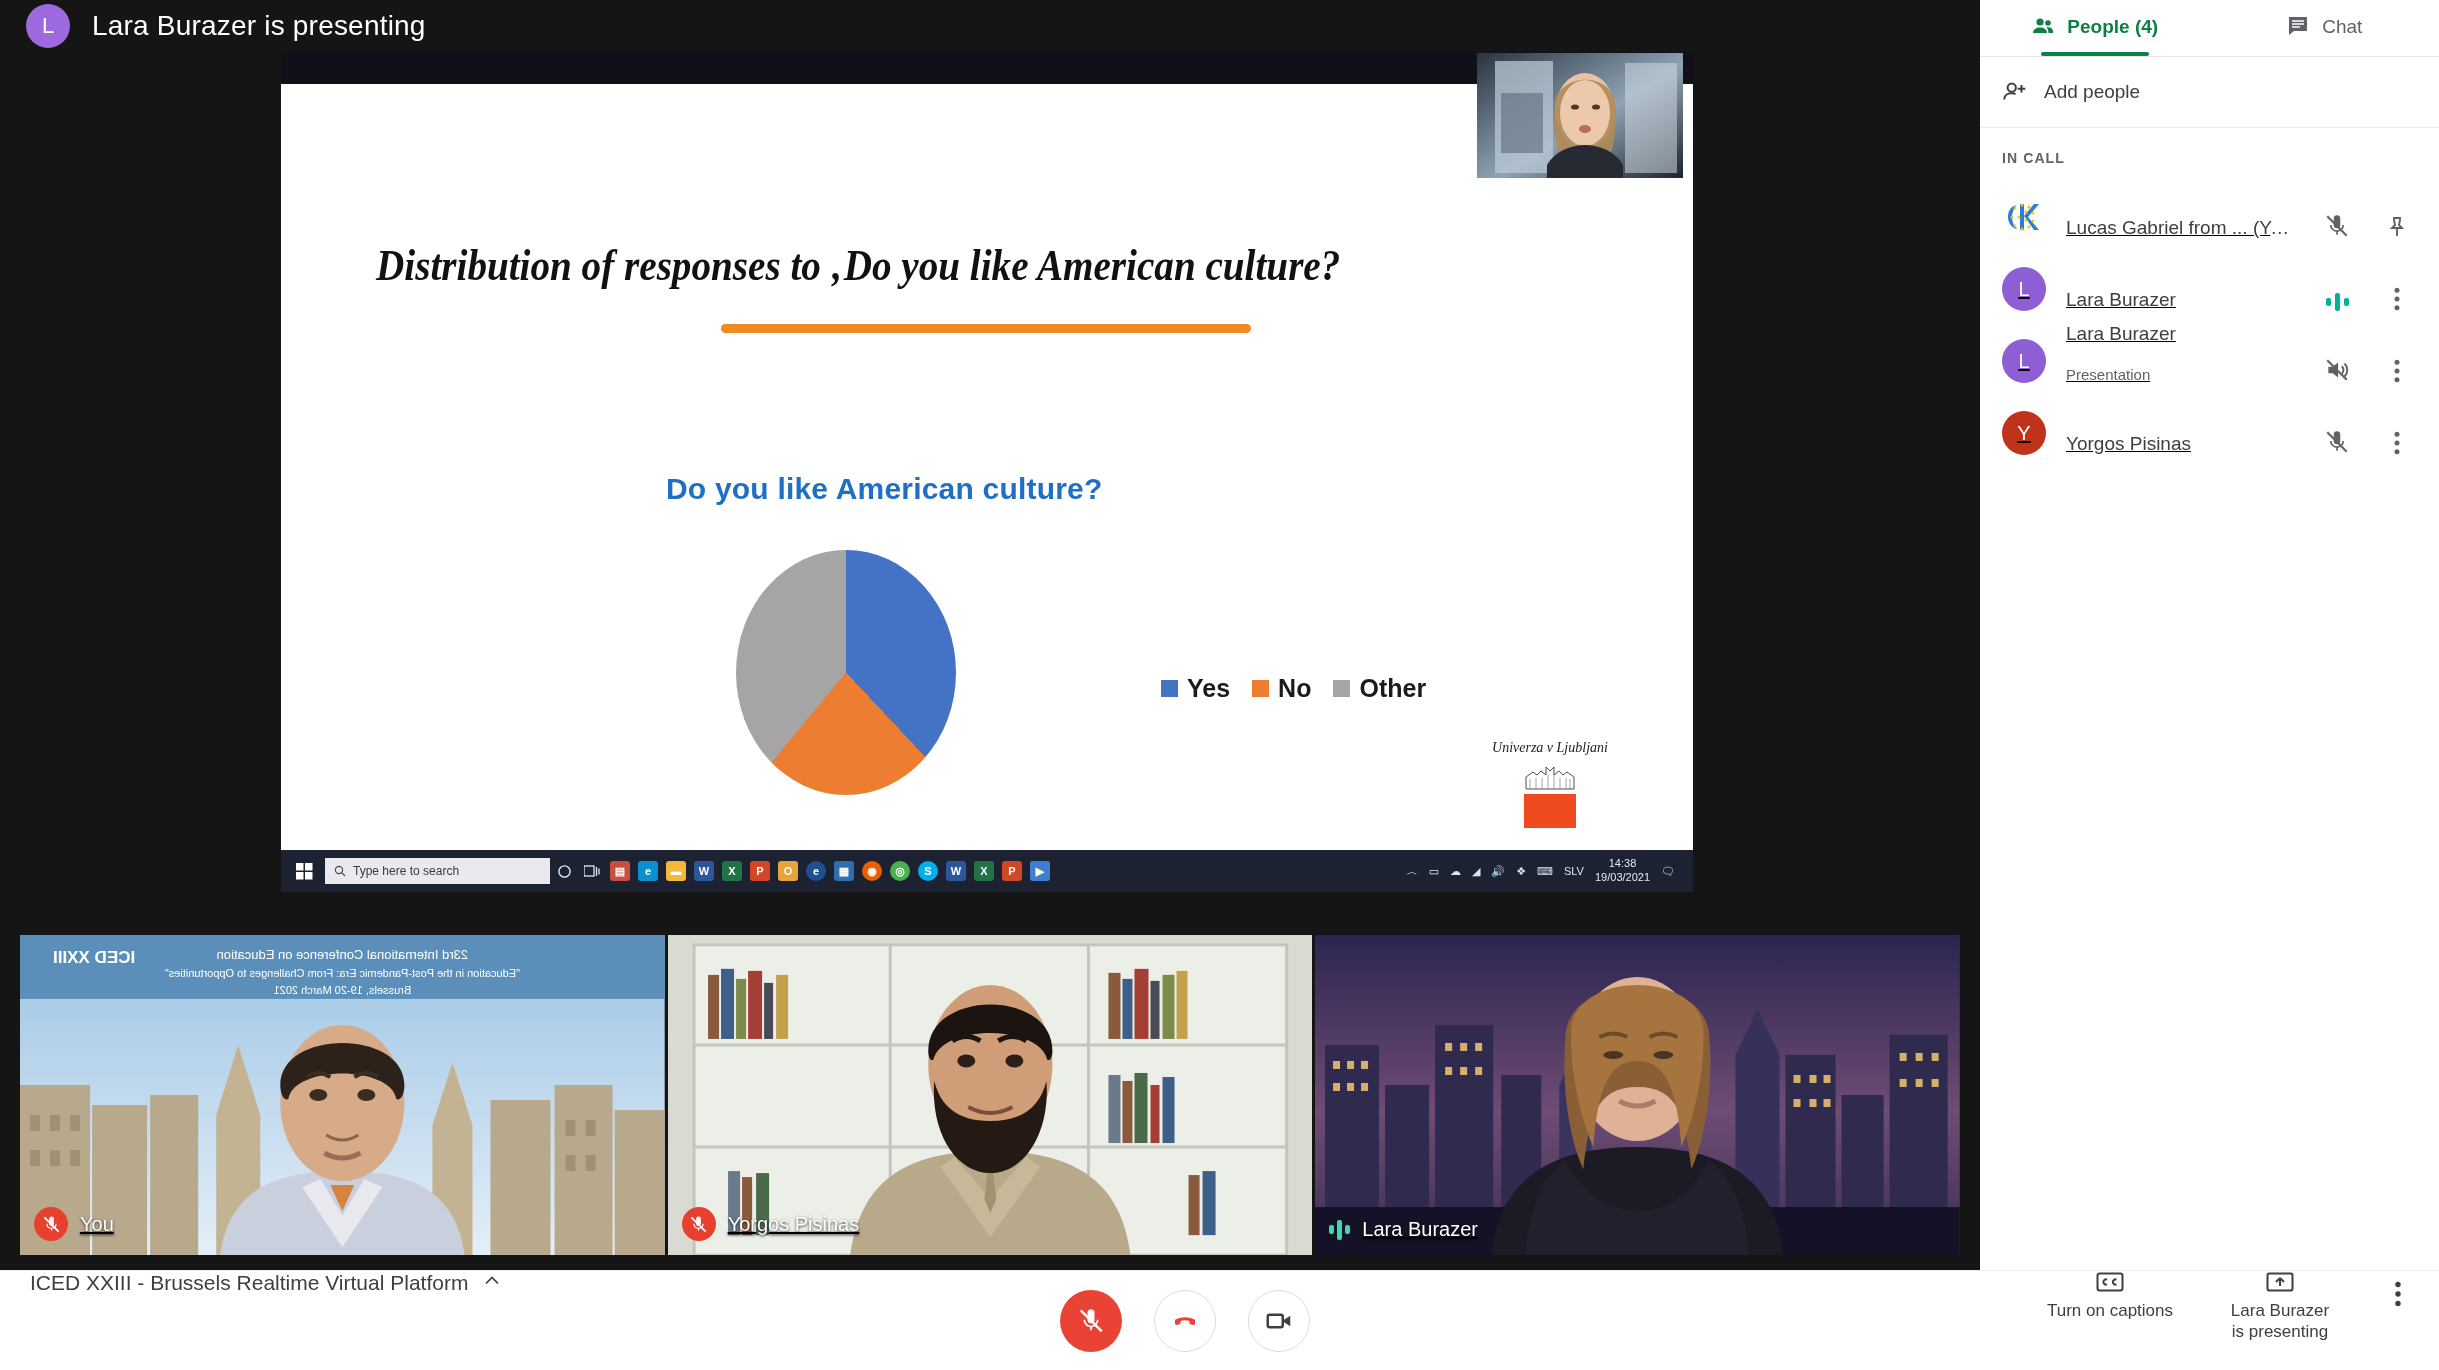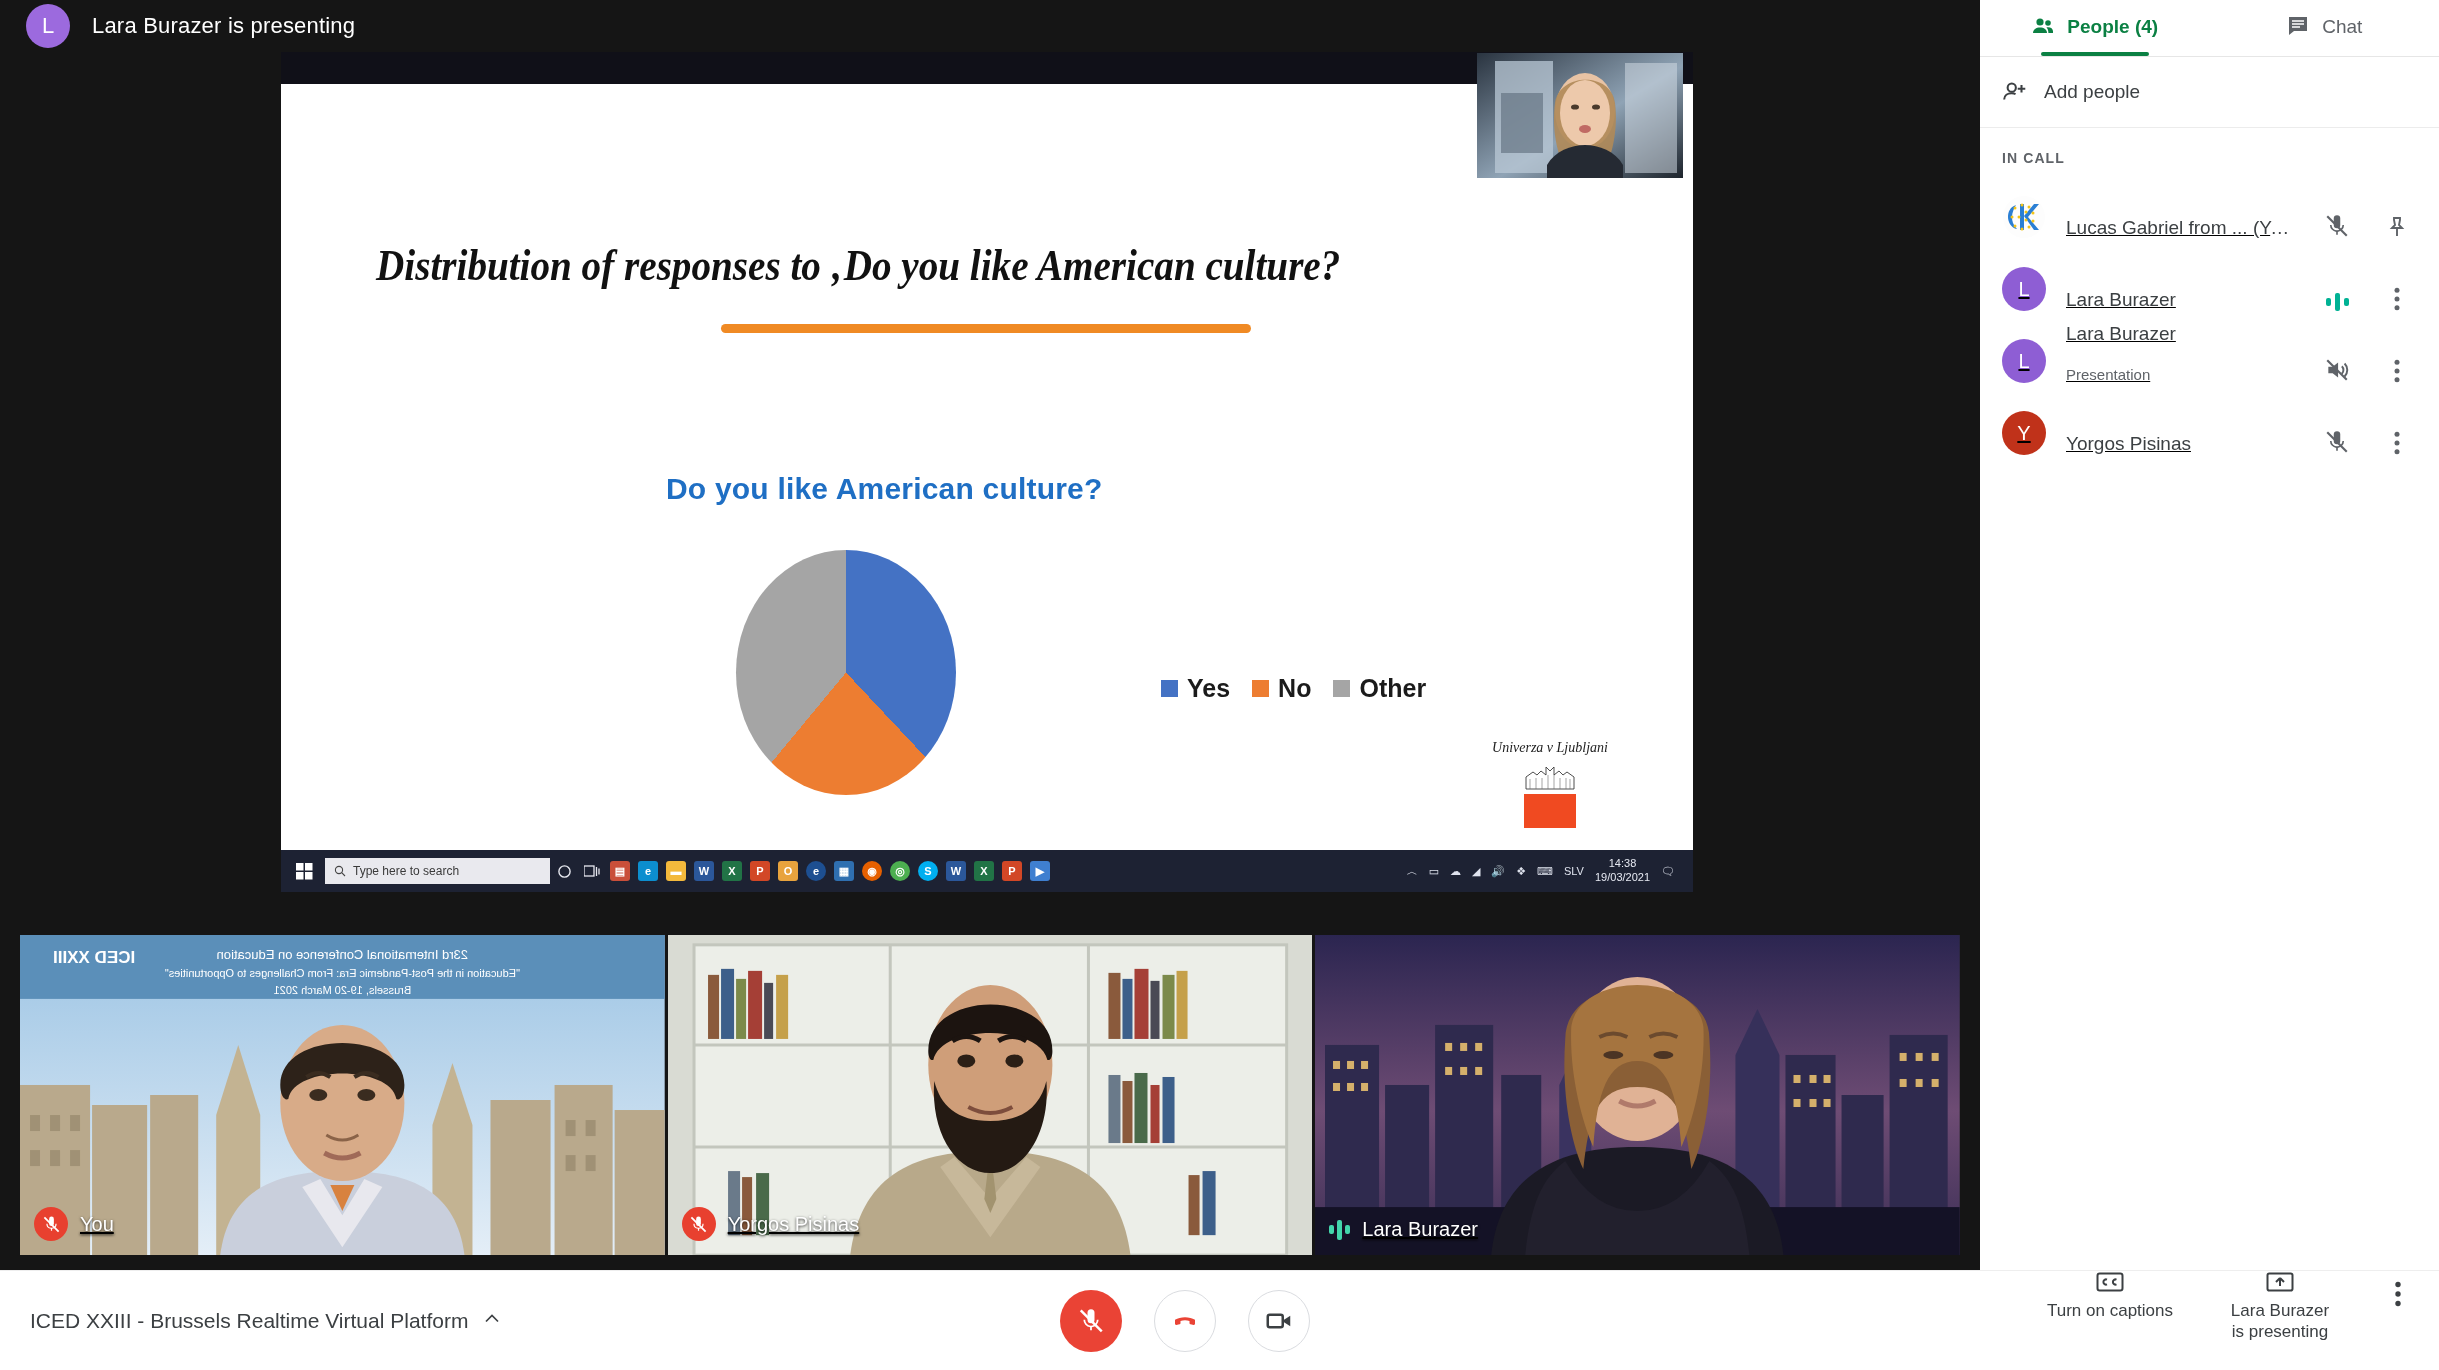--- a/index.html
+++ b/index.html
@@ -11,21 +11,21 @@
   
   #meeting { position:absolute; left:0; top:0; width:1980px; height:1270px; background:#151515; }
 
   
   #presenting-bar { position:absolute; left:0; top:0; width:1980px; height:52px;
                     display:flex; align-items:center; padding-left:26px; gap:22px;
                     background:#151515; z-index:5; }
   .pres-avatar { width:44px; height:44px; border-radius:50%; background:#9c6ade;
                  color:#fff; display:flex; align-items:center; justify-content:center;
                  font-size:22px; }
-  #presenting-text { color:#fff; font-size:22px; letter-spacing:.2px; }
+  #presenting-text { color:#fff; font-size:28px; letter-spacing:.2px; }
 
   
   #shared-window { position:absolute; left:281px; top:52px; width:1412px; height:840px;
                    background:#0b0b0f; }
   #sw-titlebar { position:absolute; left:0; top:0; width:100%; height:32px;
                  background:#101018; display:flex; justify-content:flex-end;
                  align-items:center; gap:0; }
   .winbtn { width:46px; height:32px; display:flex; align-items:center; justify-content:center;
             color:#d8d8d8; font-size:15px; }
   .winbtn svg { display:block; }
@@ -85,21 +85,21 @@
   .tile-label { position:absolute; left:14px; bottom:14px; display:flex; align-items:center; gap:12px;text-decoration:underline; }
   .mic-chip { width:34px; height:34px; border-radius:50%; background:#e8402f;
               display:flex; align-items:center; justify-content:center; }
   .tile-name { color:#fff; font-size:20px; text-shadow:0 1px 3px rgba(0,0,0,.8); }
   .speaking-bars { display:flex; align-items:center; gap:3px; height:22px; }
   .speaking-bars i { display:block; width:5px; background:#43d6ab; border-radius:2px; }
 
   
   #bottombar { position:absolute; left:0; top:1270px; width:2439px; height:100px;
                background:#fff; border-top:1px solid #eee; }
-  #bb-left { position:absolute; left:30px; top:0; height:100px; display:flex; align-items:center; gap:14px; }
+  #bb-left { position:absolute; left:30px; top:0; height:100px; display:flex; align-items:flex-start; gap:14px; }
   #bb-meeting-name { font-size:21px; color:#3c4043; }
   #bb-center { position:absolute; left:1060px; top:0; height:100px; display:flex;
                align-items:center; gap:32px; }
   .round-btn { width:62px; height:62px; border-radius:50%; display:flex;
                align-items:center; justify-content:center; }
   .rb-outline { border:1px solid #dadce0; background:#fff; }
   .rb-red { background:#ea4335; }
   #bb-right { position:absolute; right:18px; top:0; height:100px; display:flex;
               align-items:flex-start; gap:20px; }
   .bb-action { display:flex; flex-direction:column; align-items:center; gap:7px;

